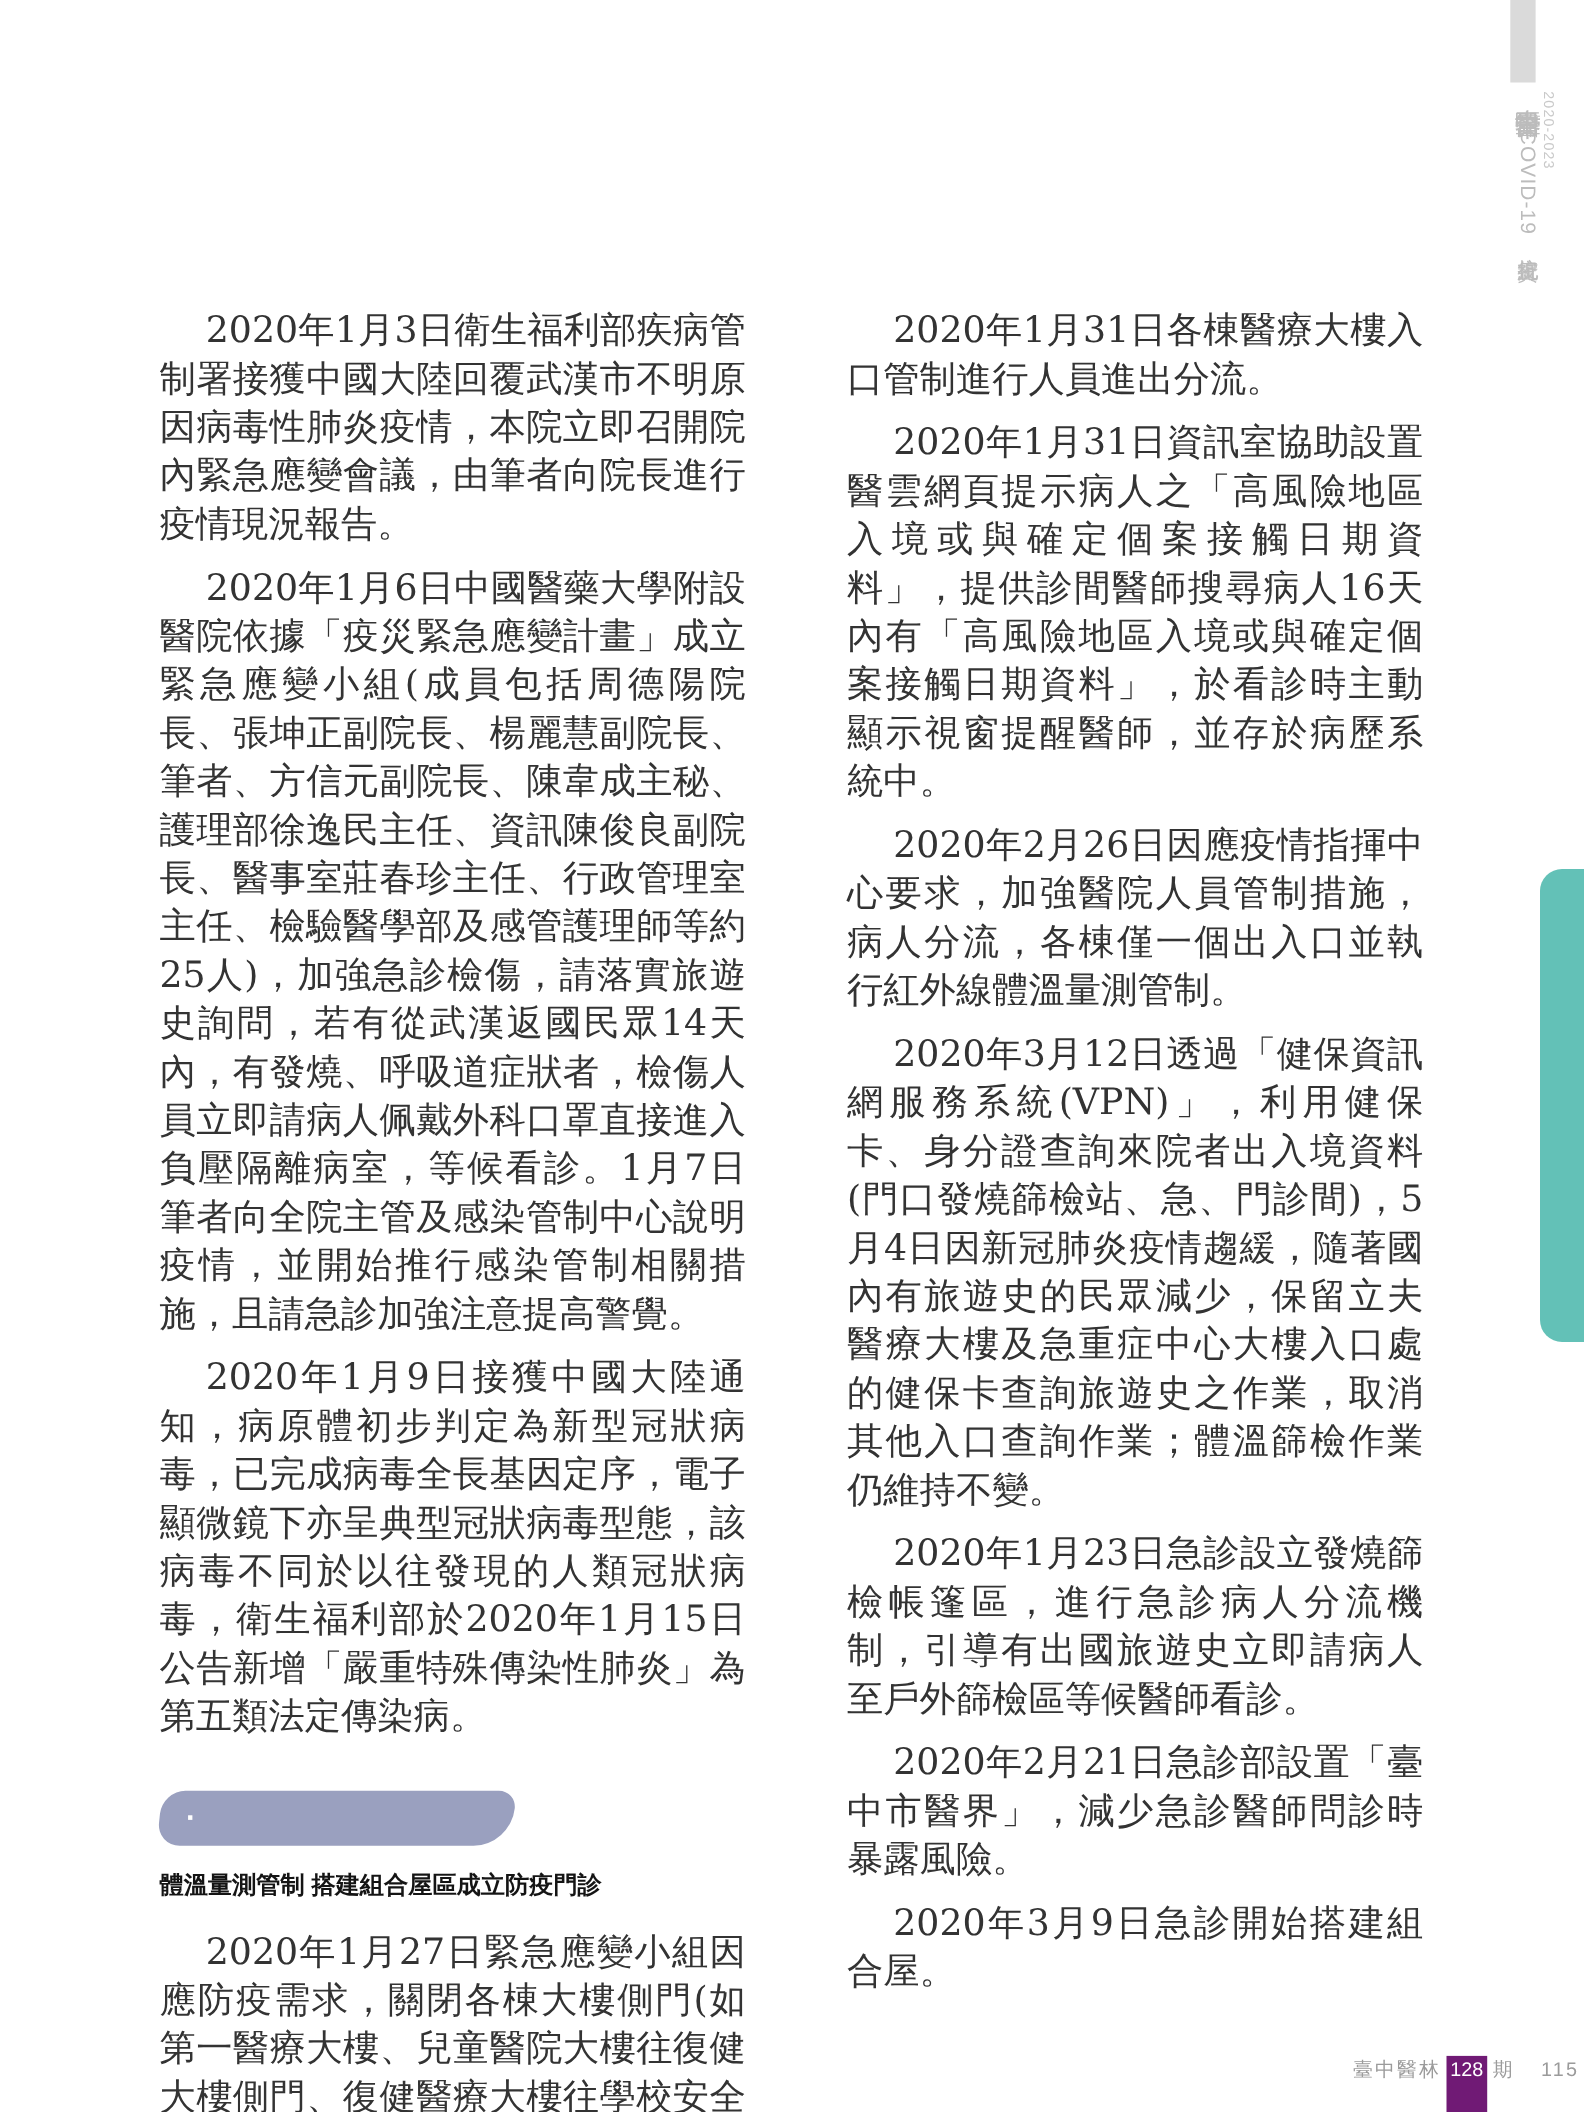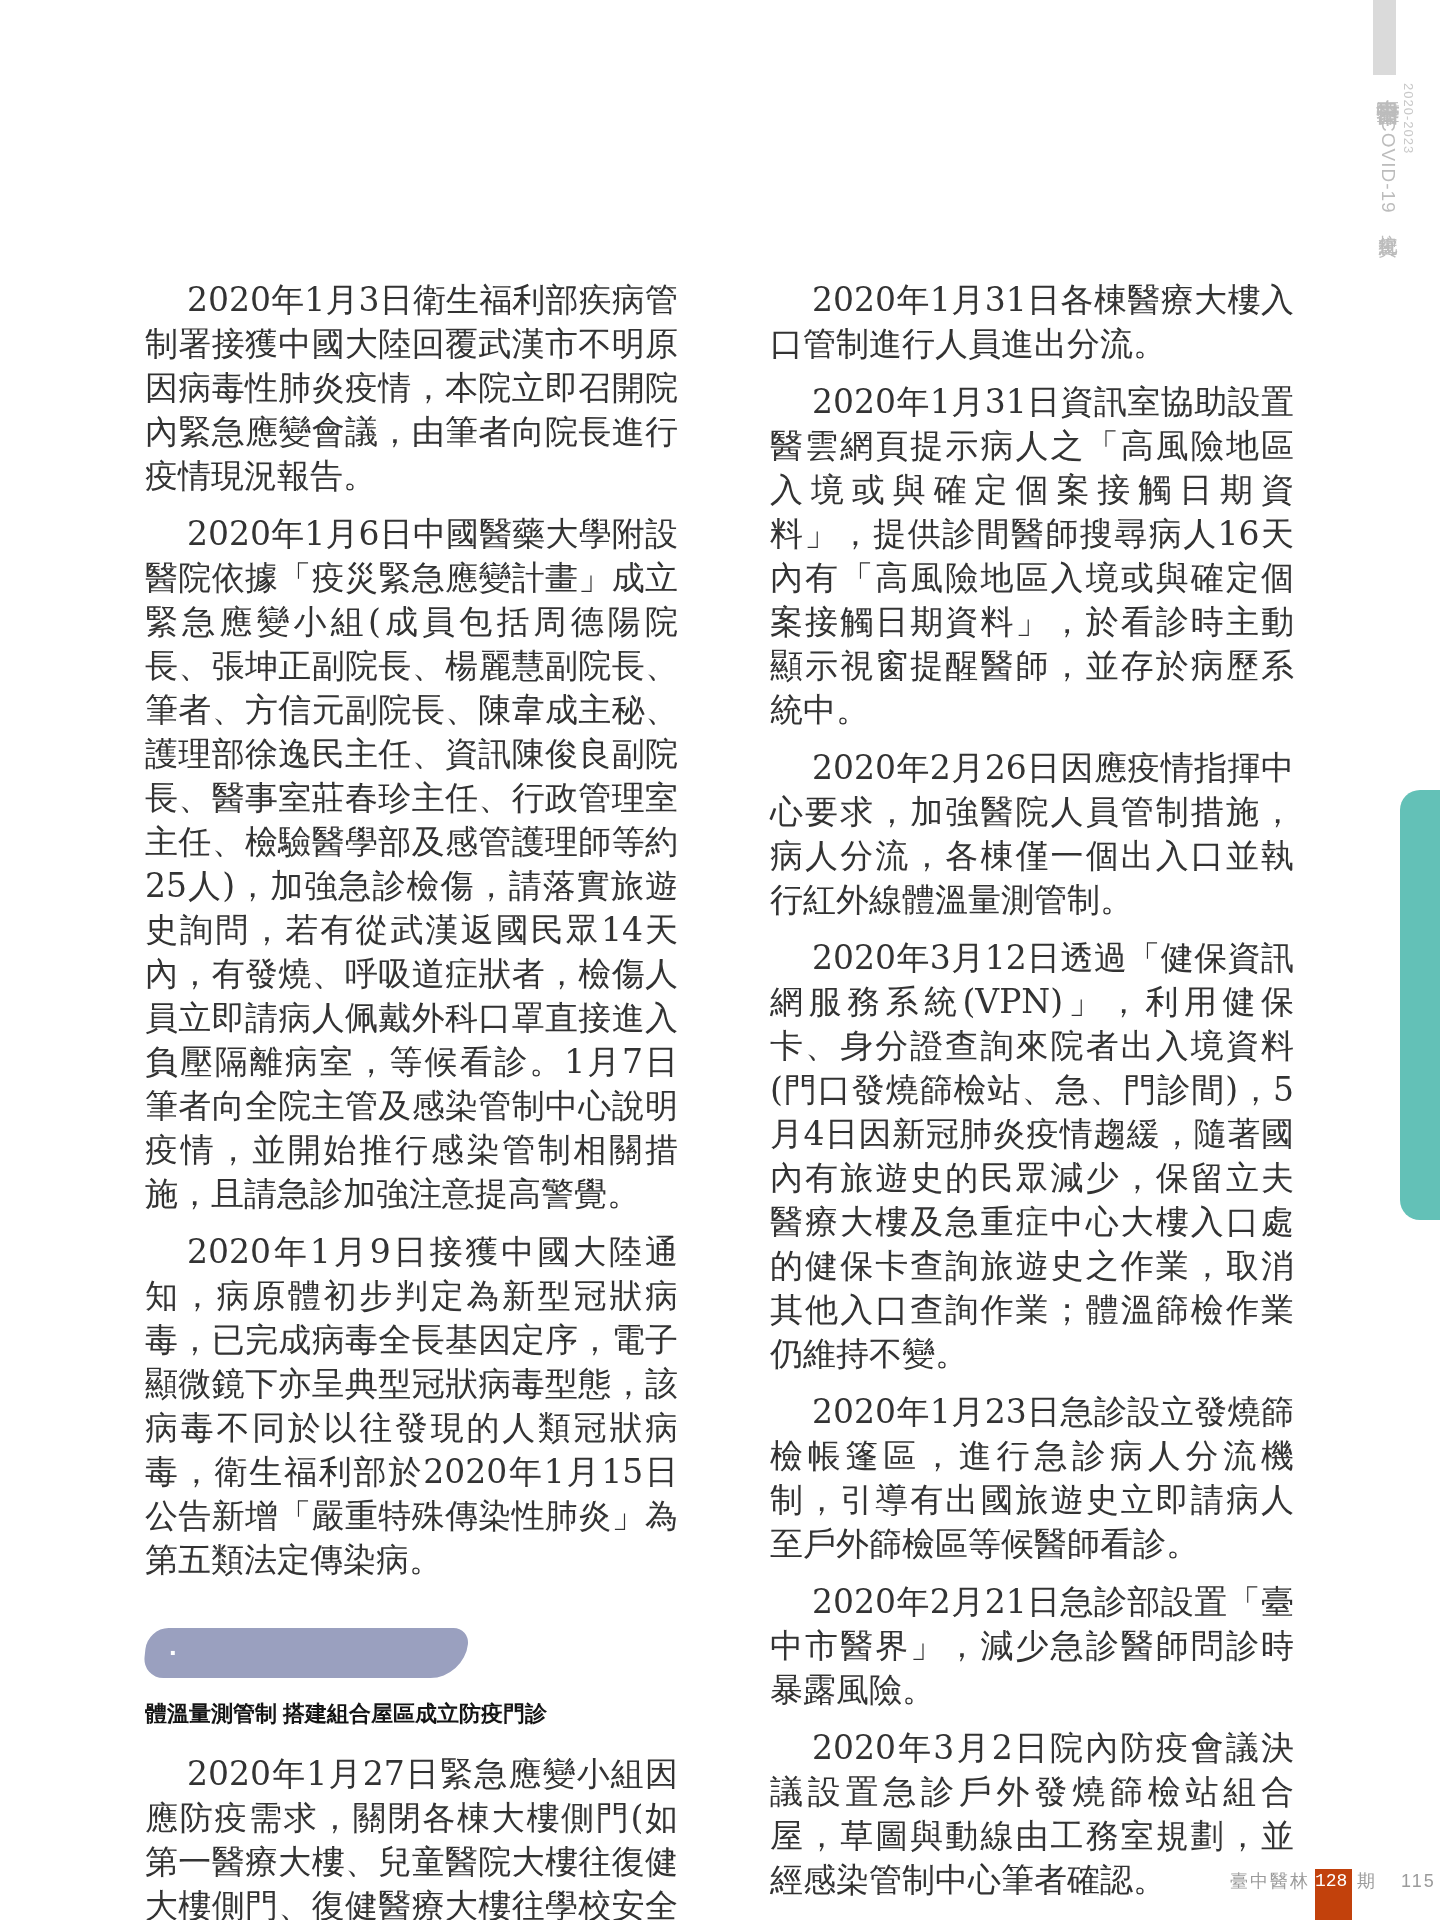--- a/index.html
+++ b/index.html
@@ -119,27 +119,26 @@
     display:flex;
     align-items:flex-start;
     font-family:"Liberation Sans","DejaVu Sans",sans-serif;
     font-size:18px;
     color:#9b9b9b;
   }
   .footer .journal{letter-spacing:2px;line-height:24px;text-align:center;}
   .issue-box{
     width:37px;
     height:51px;
-    background:#c2410c;
+    background:#701a75;
     color:#ffffff;
-    text-align:left;
+    text-align:center;
     line-height:24px;
     margin:0 5px;
     flex:0 0 auto;
-    font-family:Liberation Mono, monospace;
   }
   .issue-suffix{line-height:24px;}
   .page-number{margin-left:26px;letter-spacing:2px;line-height:24px;}
 </style>
 </head>
 <body>
 
 <div class="page">
 
   <div class="col col-left">
@@ -158,21 +157,20 @@
     <p>2020年1月27日緊急應變小組因應防疫需求，關閉各棟大樓側門(如第一醫療大樓、兒童醫院大樓往復健大樓側門、復健醫療大樓往學校安全門)僅開放大門口供人員進出，並設置入口引導標示。</p>
   </div>
 
   <div class="col col-right">
     <p>2020年1月31日各棟醫療大樓入口管制進行人員進出分流。</p>
     <p>2020年1月31日資訊室協助設置醫雲網頁提示病人之「高風險地區入境或與確定個案接觸日期資料」，提供診間醫師搜尋病人16天內有「高風險地區入境或與確定個案接觸日期資料」，於看診時主動顯示視窗提醒醫師，並存於病歷系統中。</p>
     <p>2020年2月26日因應疫情指揮中心要求，加強醫院人員管制措施，病人分流，各棟僅一個出入口並執行紅外線體溫量測管制。</p>
     <p>2020年3月12日透過「健保資訊網服務系統(VPN)」，利用健保卡、身分證查詢來院者出入境資料(門口發燒篩檢站、急、門診間)，5月4日因新冠肺炎疫情趨緩，隨著國內有旅遊史的民眾減少，保留立夫醫療大樓及急重症中心大樓入口處的健保卡查詢旅遊史之作業，取消其他入口查詢作業；體溫篩檢作業仍維持不變。</p>
     <p>2020年1月23日急診設立發燒篩檢帳篷區，進行急診病人分流機制，引導有出國旅遊史立即請病人至戶外篩檢區等候醫師看診。</p>
     <p>2020年2月21日急診部設置「臺中市醫界」，減少急診醫師問診時暴露風險。</p>
-    <p>2020年3月2日院內防疫會議決議設置急診戶外發燒篩檢站組合屋，草圖與動線由工務室規劃，並經感染管制中心筆者確認。</p>
     <p>2020年3月9日急診開始搭建組合屋。</p>
 
   </div>
 
   <div class="sidebar-bar"></div>
 
   <div class="sidebar-vertical">
     <span class="sidebar-region">臺中市醫界</span><span class="sidebar-sep">｜</span><span class="sidebar-series">COVID-19 抗疫紀實</span>
   </div>
 

